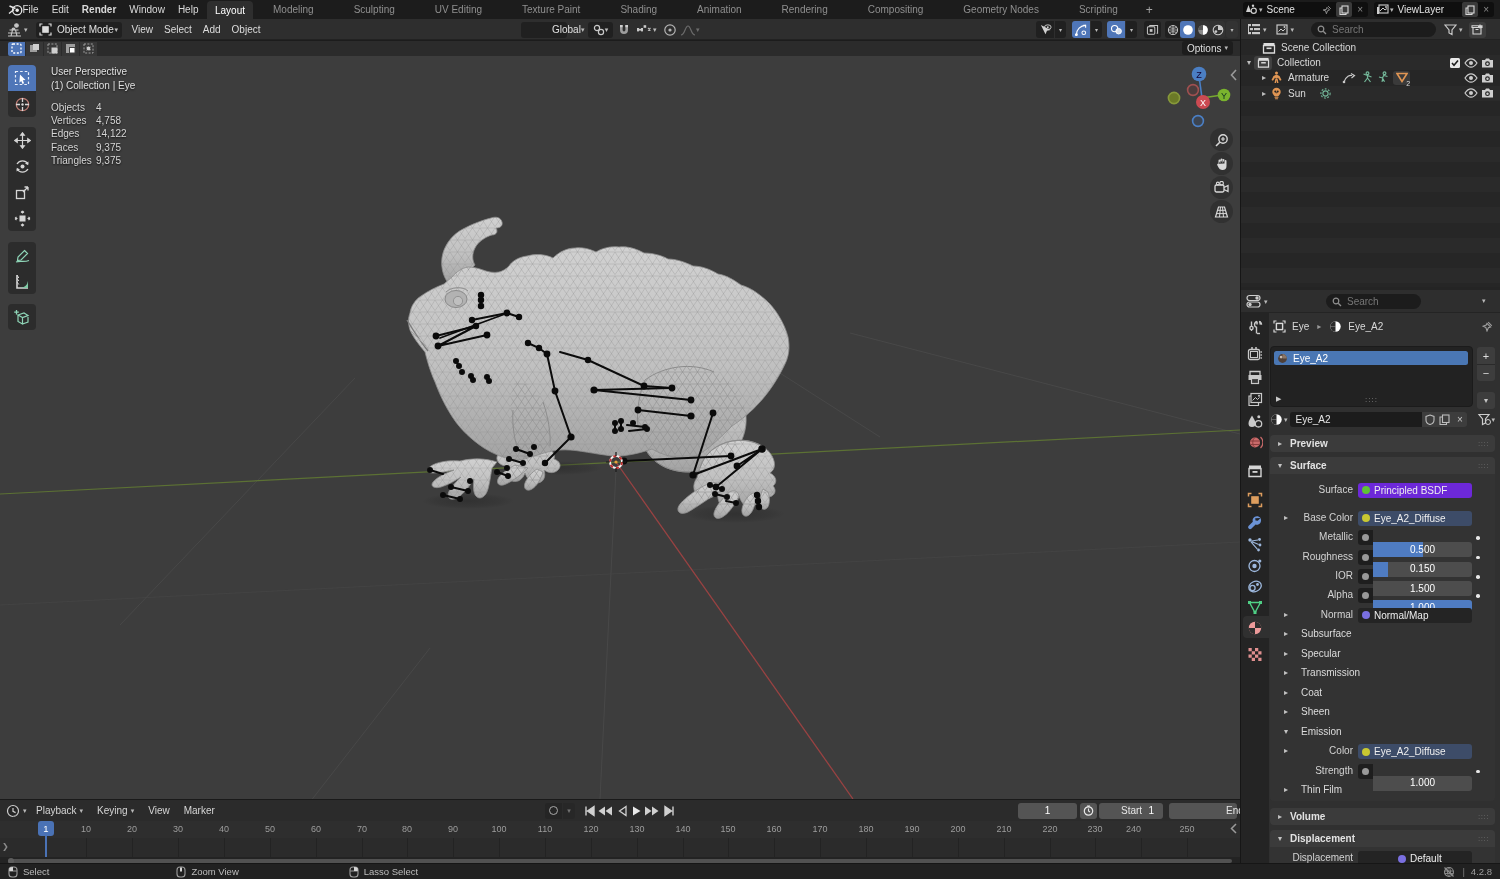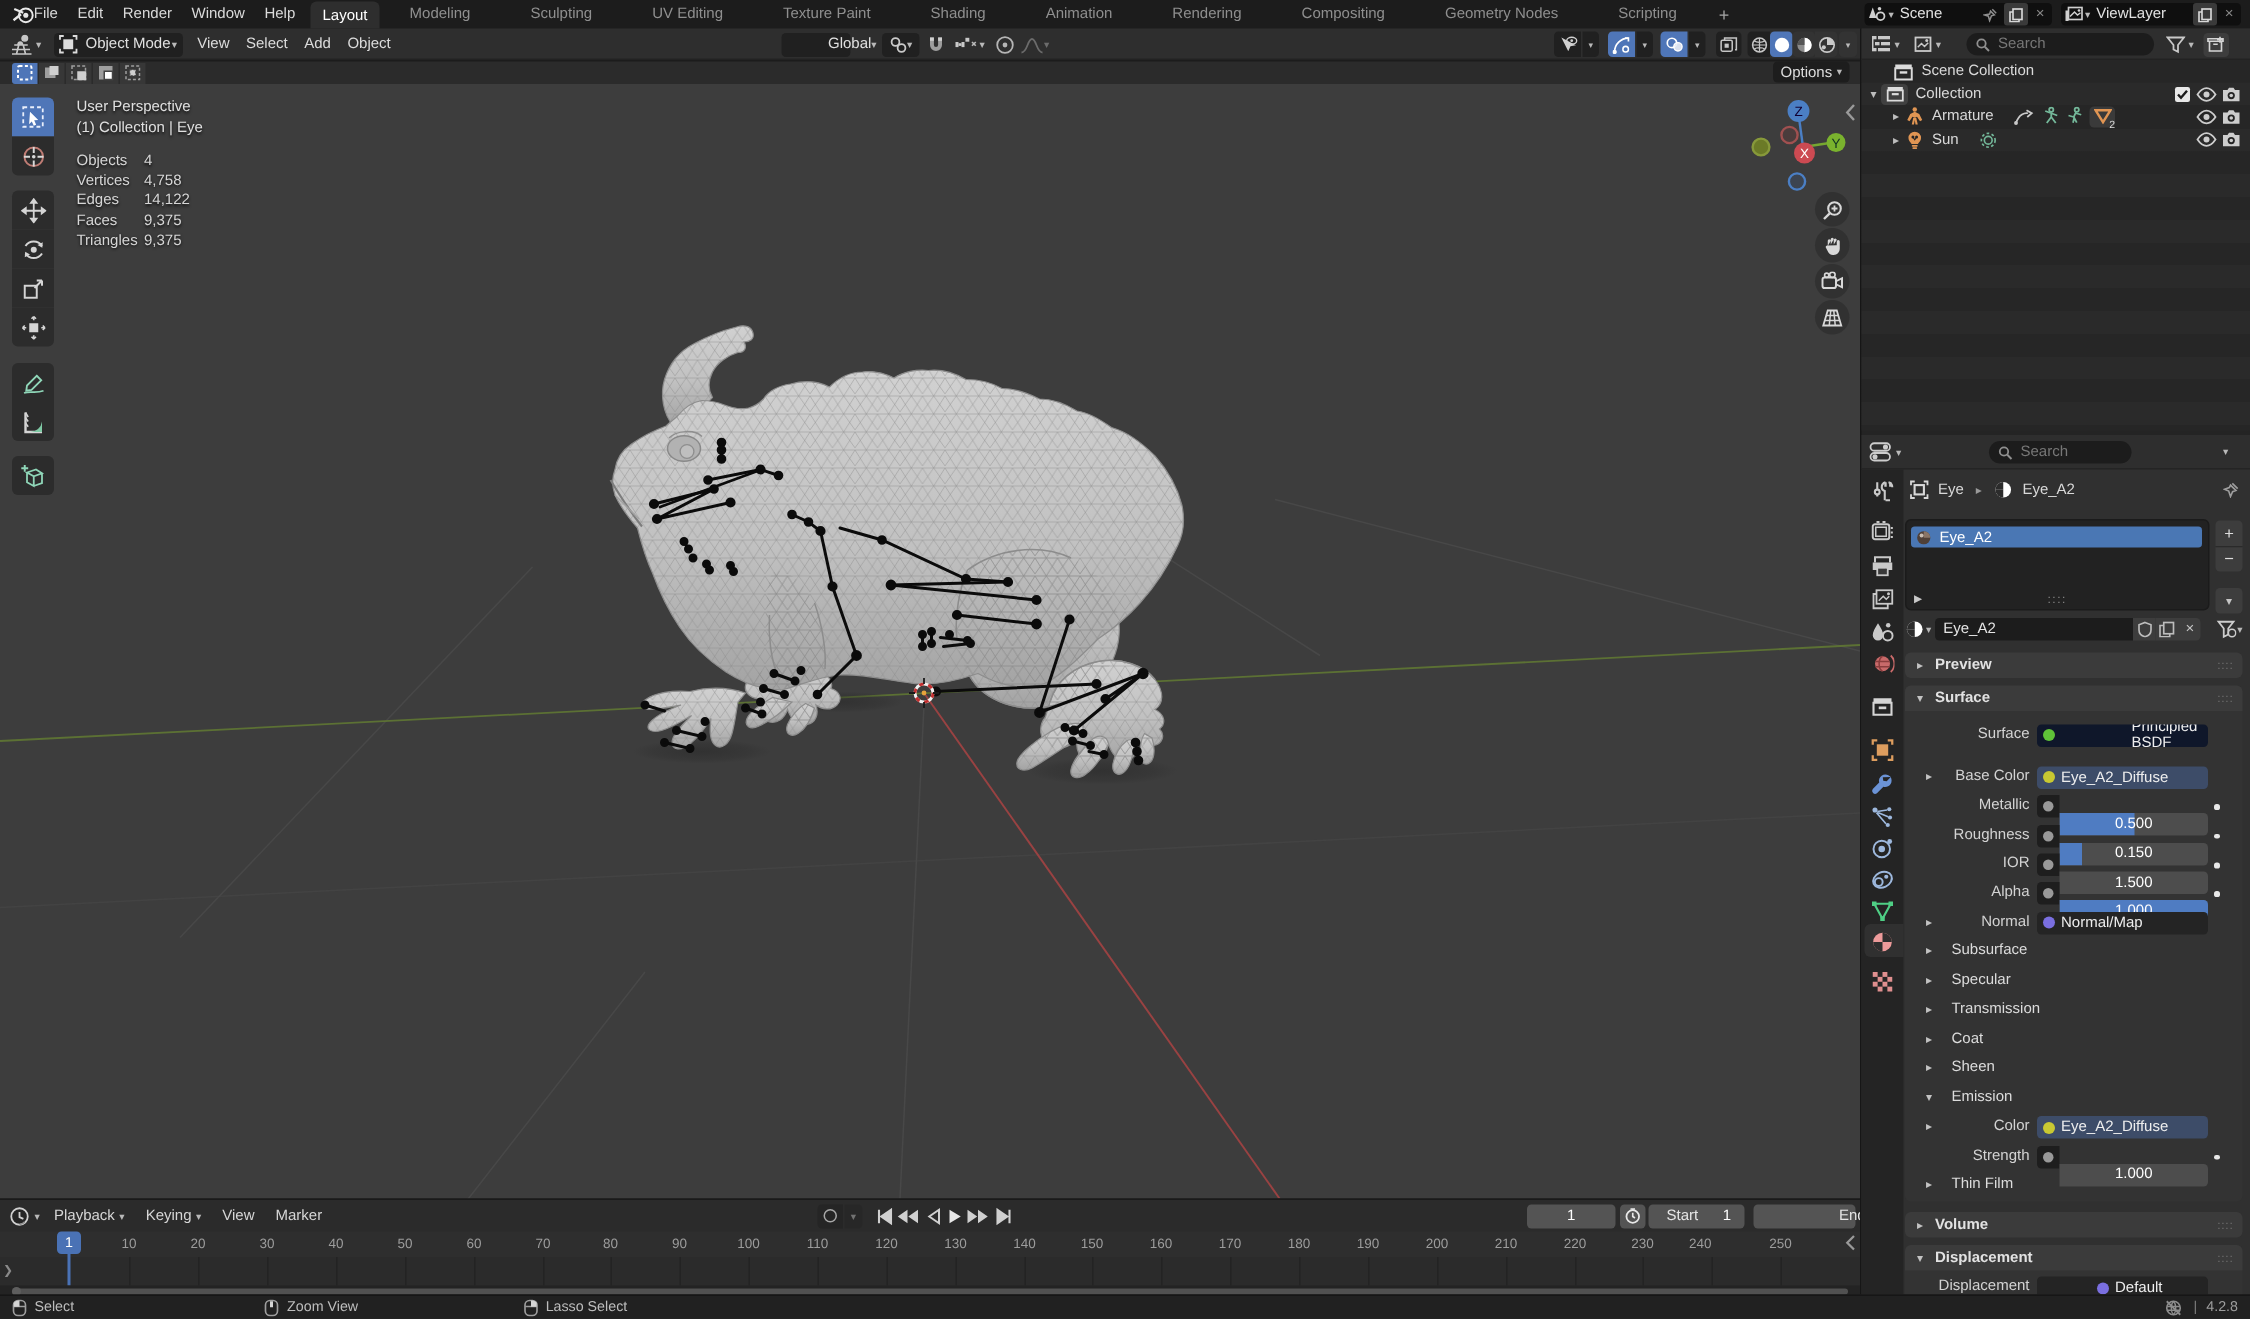--- a/index.html
+++ b/index.html
@@ -45,21 +45,21 @@
     <svg class="abs" style="left:8px;top:2px;" width="16" height="15" viewBox="0 0 16 15">
       <g stroke="#e8e8e8" fill="none" stroke-width="1.3">
         <circle cx="9.2" cy="8.2" r="4.6"></circle>
         <circle cx="9.2" cy="8.2" r="1.7" fill="#e8e8e8" stroke="none"></circle>
         <path d="M1 11.5 L6 7.5 M1.5 4 L7.5 6.5" stroke-width="1.5"></path>
       </g>
     </svg>
     <div class="abs" style="left:16px;top:0;height:19px;display:flex;align-items:center;gap:0;font-size:10px;color:#dadada;">
       <span style="padding:0 6.5px;">File</span>
         <span style="padding:0 6.5px;">Edit</span>
-        <span style="padding:0 6.5px;">Render</span>
+        <span style="padding:0 6.5px;font-weight:bold;">Render</span>
         <span style="padding:0 6.5px;">Window</span>
         <span style="padding:0 6.5px;">Help</span>
     </div>
 
     <div class="abs" style="left:207px;top:0;height:19px;display:flex;align-items:stretch;font-size:10px;color:#8f8f8f;">
       <div style="background:#2e2e2e;color:#fff;display:flex;align-items:center;padding:0 8px;border-radius:4px 4px 0 0;margin-top:1px;">Layout</div>
       <div class="wtab">Modeling</div>
         <div class="wtab">Sculpting</div>
         <div class="wtab">UV Editing</div>
         <div class="wtab">Texture Paint</div>
@@ -704,21 +704,21 @@
       </svg>
       <div class="abs row" style="left:1018px;top:2.5px;height:16px;font-size:10px;">
         <div style="width:59px;height:16px;background:#545454;border-radius:3px;display:flex;align-items:center;justify-content:center;color:#fff;">1</div>
         <div style="width:17px;height:16px;background:#545454;border-radius:3px;margin-left:3px;display:flex;align-items:center;justify-content:center;">
           <svg width="11" height="11" viewBox="0 0 11 11">
               <circle cx="5.5" cy="6" r="4.2" fill="none" stroke="#e8e8e8" stroke-width="1.2"></circle>
               <path d="M5.5 3.5 V6 L7 7 M4 1 H7 M5.5 1 V2" stroke="#e8e8e8" stroke-width="1.1" fill="none"></path>
             </svg>
         </div>
         <div style="width:64px;height:16px;background:#545454;border-radius:3px;margin-left:2px;display:flex;align-items:center;color:#fff;">
-            <span style="margin-left:12px;color:#e6e6e6;">Start</span>
+            <span style="margin-left:22px;color:#e6e6e6;">Start</span>
             <span style="margin-left:auto;margin-right:9px;">1</span>
           </div>
         <div style="width:68px;height:16px;background:#545454;border-radius:3px;margin-left:6px;display:flex;align-items:center;color:#fff;padding-left:48px;">
             <span style="margin-left:9px;color:#e6e6e6;">End</span>
             <span style="margin-left:auto;margin-right:8px;">250</span>
           </div>
       </div>
     </div>
 
     <div class="abs" style="left:0;top:21px;width:1240px;height:36px;background:#2e2e2e;" id="ruler">
@@ -1178,21 +1178,21 @@
 
     <div class="abs" style="left:29px;top:167px;width:225px;height:344px;background:#333333;border-radius:4px;">
       <div class="panelh" style="width:225px;height:17px;border-radius:4px 4px 0 0;">
         <span class="parr">▾</span>
           <span class="ptitle">Surface</span>
           <span class="grip">::::</span>
       </div>
       <div id="surfrows" style="position:absolute;left:0;top:0;width:225px;height:344px;">
           <div class="prow" style="top:25.5px;">
             <span class="plab" style="left:0;width:83px;">Surface</span>
-            <div class="pfield" style="left:88px;width:114px;background:#0f172a;gap:47px;">
+            <div class="pfield" style="left:88px;width:114px;background:#6d28d9;">
               <span class="dot" style="background:#5fc238;"></span>
               <span class="pval">Principled BSDF</span>
             </div>
           </div>
           <div class="prow" style="top:53.5px;">
             <span class="abs" style="left:14px;top:2px;color:#c3c3c3;font-size:8px;">▸</span>
             <span class="plab" style="left:0;width:83px;">Base Color</span>
             <div class="pfield" style="left:88px;width:114px;background:#3d4c68;">
               <span class="dot" style="background:#c8c832;"></span>
               <span class="pval">Eye_A2_Diffuse</span>

